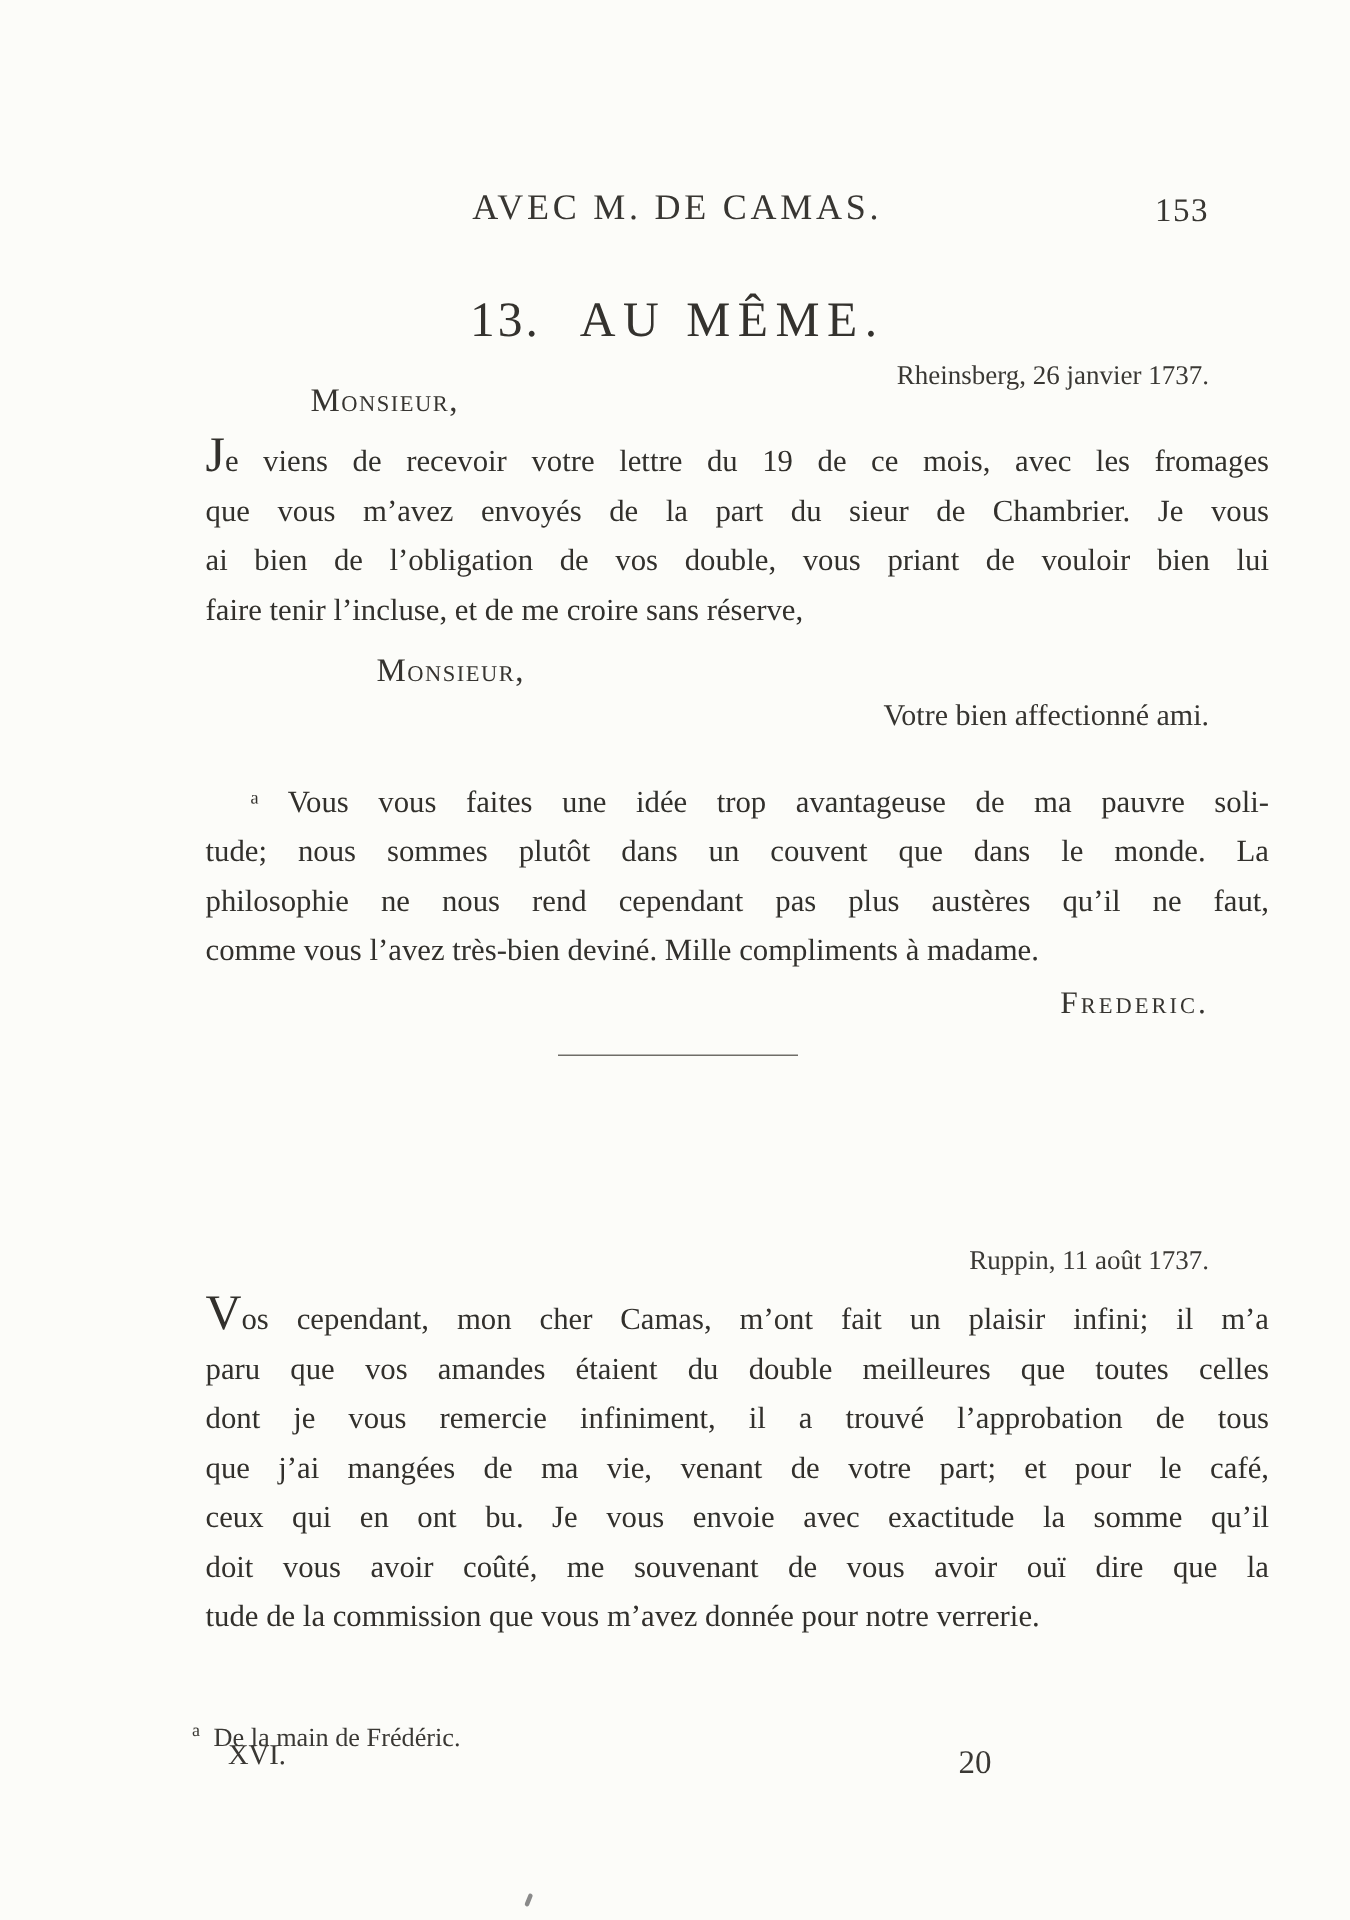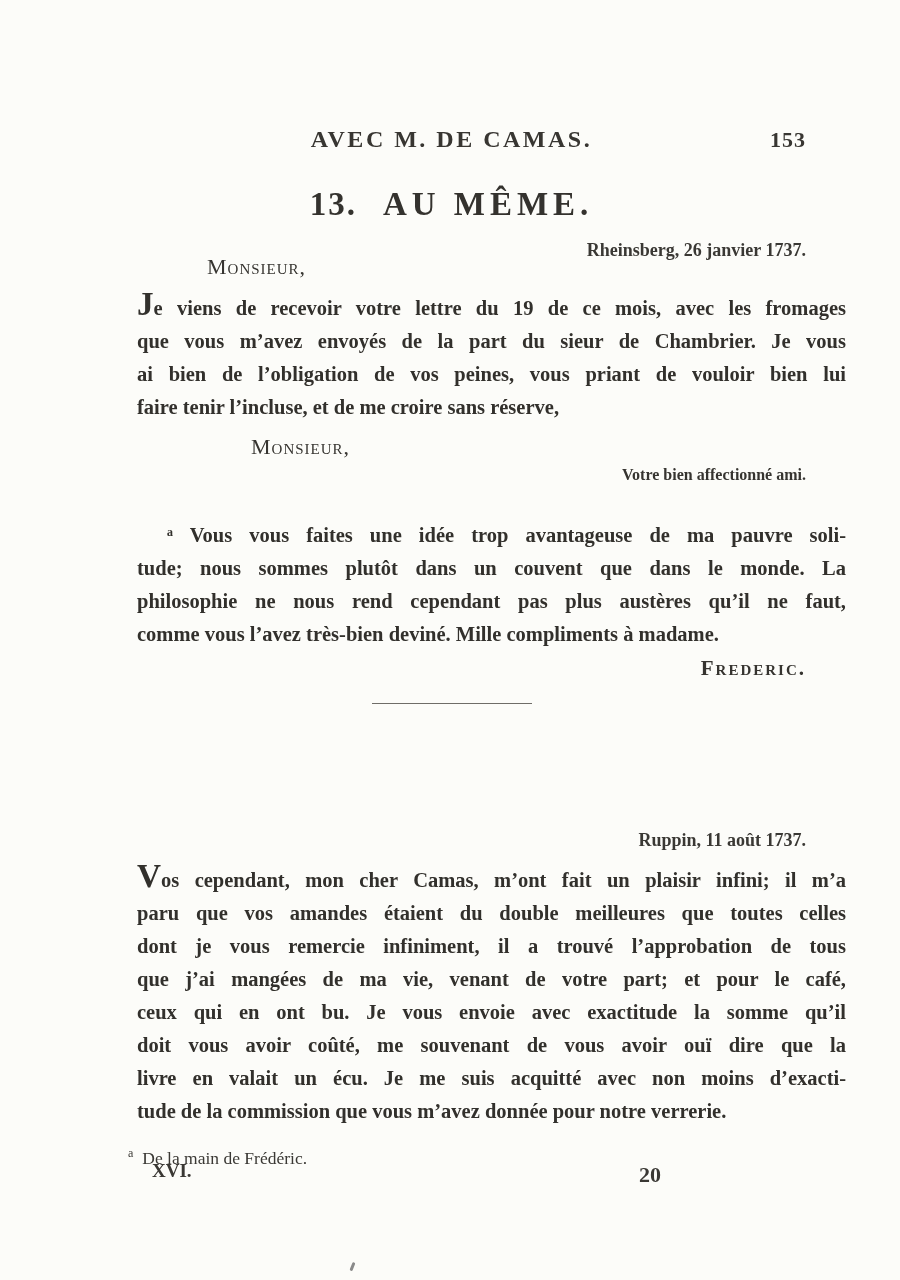--- a/index.html
+++ b/index.html
@@ -13,21 +13,21 @@
     -webkit-font-smoothing: antialiased;
   }
   .page {
     position: relative;
     width: 900px;
     height: 1280px;
     background: #fcfcf9;
     overflow: hidden;
   }
   
-  .textblock { position: absolute; left: 97px; width: 709px; font-weight: bold; }
+  .textblock { position: absolute; left: 97px; width: 709px; }
 
   .running-head {
     top: 126px;
     height: 32px;
     text-align: center;
     font-size: 24px;
     letter-spacing: 2.5px;
     color: #383632;
   }
   .running-head .folio {
@@ -38,21 +38,21 @@
   }
 
   .letter-heading {
     text-align: center;
     font-size: 33px;
     letter-spacing: 5px;
     color: #34322e;
     white-space: nowrap;
   }
   .letter-heading .lh-num { margin-right: 26px; letter-spacing: 2px; }
-  .heading-13 { top: 186px; }
+  .heading-13 { top: 196px; }
   .heading-14 { top: 779px; }
 
   .dateline {
     text-align: right;
     padding-right: 36px;
     font-size: 18px;
     color: #3a3834;
   }
   .dateline-1 { top: 240px; }
   .dateline-2 { top: 830px; }
@@ -76,21 +76,21 @@
   .body-para .tline:first-child::first-letter {
     font-size: 1.62em;
     line-height: 0;
   }
   .annot-para .tline:first-child { text-indent: 30px; }
 
   .valediction {
     top: 466px;
     text-align: right;
     padding-right: 54px;
-    font-size: 16px;
+    font-size: 20px;
     color: #363430;
   }
 
   .signature {
     top: 656px;
     text-align: right;
     padding-right: 62px;
     font-variant: small-caps;
     font-size: 21px;
     letter-spacing: 2px;
@@ -149,21 +149,21 @@
     <span class="lh-num">13.</span><span>AU MÊME.</span>
   </div>
 
   <div class="pos textblock dateline dateline-1">Rheinsberg, 26 janvier 1737.</div>
 
   <div class="pos salutation salutation-1">Monsieur,</div>
 
   <div class="pos textblock body-para para-1">
       <div class="tline">Je viens de recevoir votre lettre du 19 de ce mois, avec les fromages</div>
       <div class="tline">que vous m’avez envoyés de la part du sieur de Chambrier. Je vous</div>
-      <div class="tline">ai bien de l’obligation de vos peines, vous priant de vouloir bien lui</div>
+      <div class="tline">ai bien de l’obligation de vos double, vous priant de vouloir bien lui</div>
       <div class="tline">faire tenir l’incluse, et de me croire sans réserve,</div>
     </div>
 
   <div class="pos salutation salutation-2">Monsieur,</div>
 
   <div class="pos textblock valediction">Votre bien affectionné ami.</div>
 
   <div class="pos textblock signature">Frederic.</div>
 
   <div class="pos textblock annot-para annot">
@@ -178,21 +178,20 @@
 
   <div class="pos textblock dateline dateline-2">Ruppin, 11 août 1737.</div>
 
   <div class="pos textblock body-para para-2">
       <div class="tline">Vos cependant, mon cher Camas, m’ont fait un plaisir infini; il m’a</div>
       <div class="tline">paru que vos amandes étaient du double meilleures que toutes celles</div>
       <div class="tline">dont je vous remercie infiniment, il a trouvé l’approbation de tous</div>
       <div class="tline">que j’ai mangées de ma vie, venant de votre part; et pour le café,</div>
       <div class="tline">ceux qui en ont bu. Je vous envoie avec exactitude la somme qu’il</div>
       <div class="tline">doit vous avoir coûté, me souvenant de vous avoir ouï dire que la</div>
-      <div class="tline">livre en valait un écu. Je me suis acquitté avec non moins d’exacti-</div>
       <div class="tline">tude de la commission que vous m’avez donnée pour notre verrerie.</div>
     </div>
 
   <div class="pos footnote">
     <sup>a</sup><span>De la main de Frédéric.</span>
   </div>
 
   <div class="pos textblock footer-sig">
     <span class="sig-left">XVI.</span>
     <span class="sig-right">20</span>

